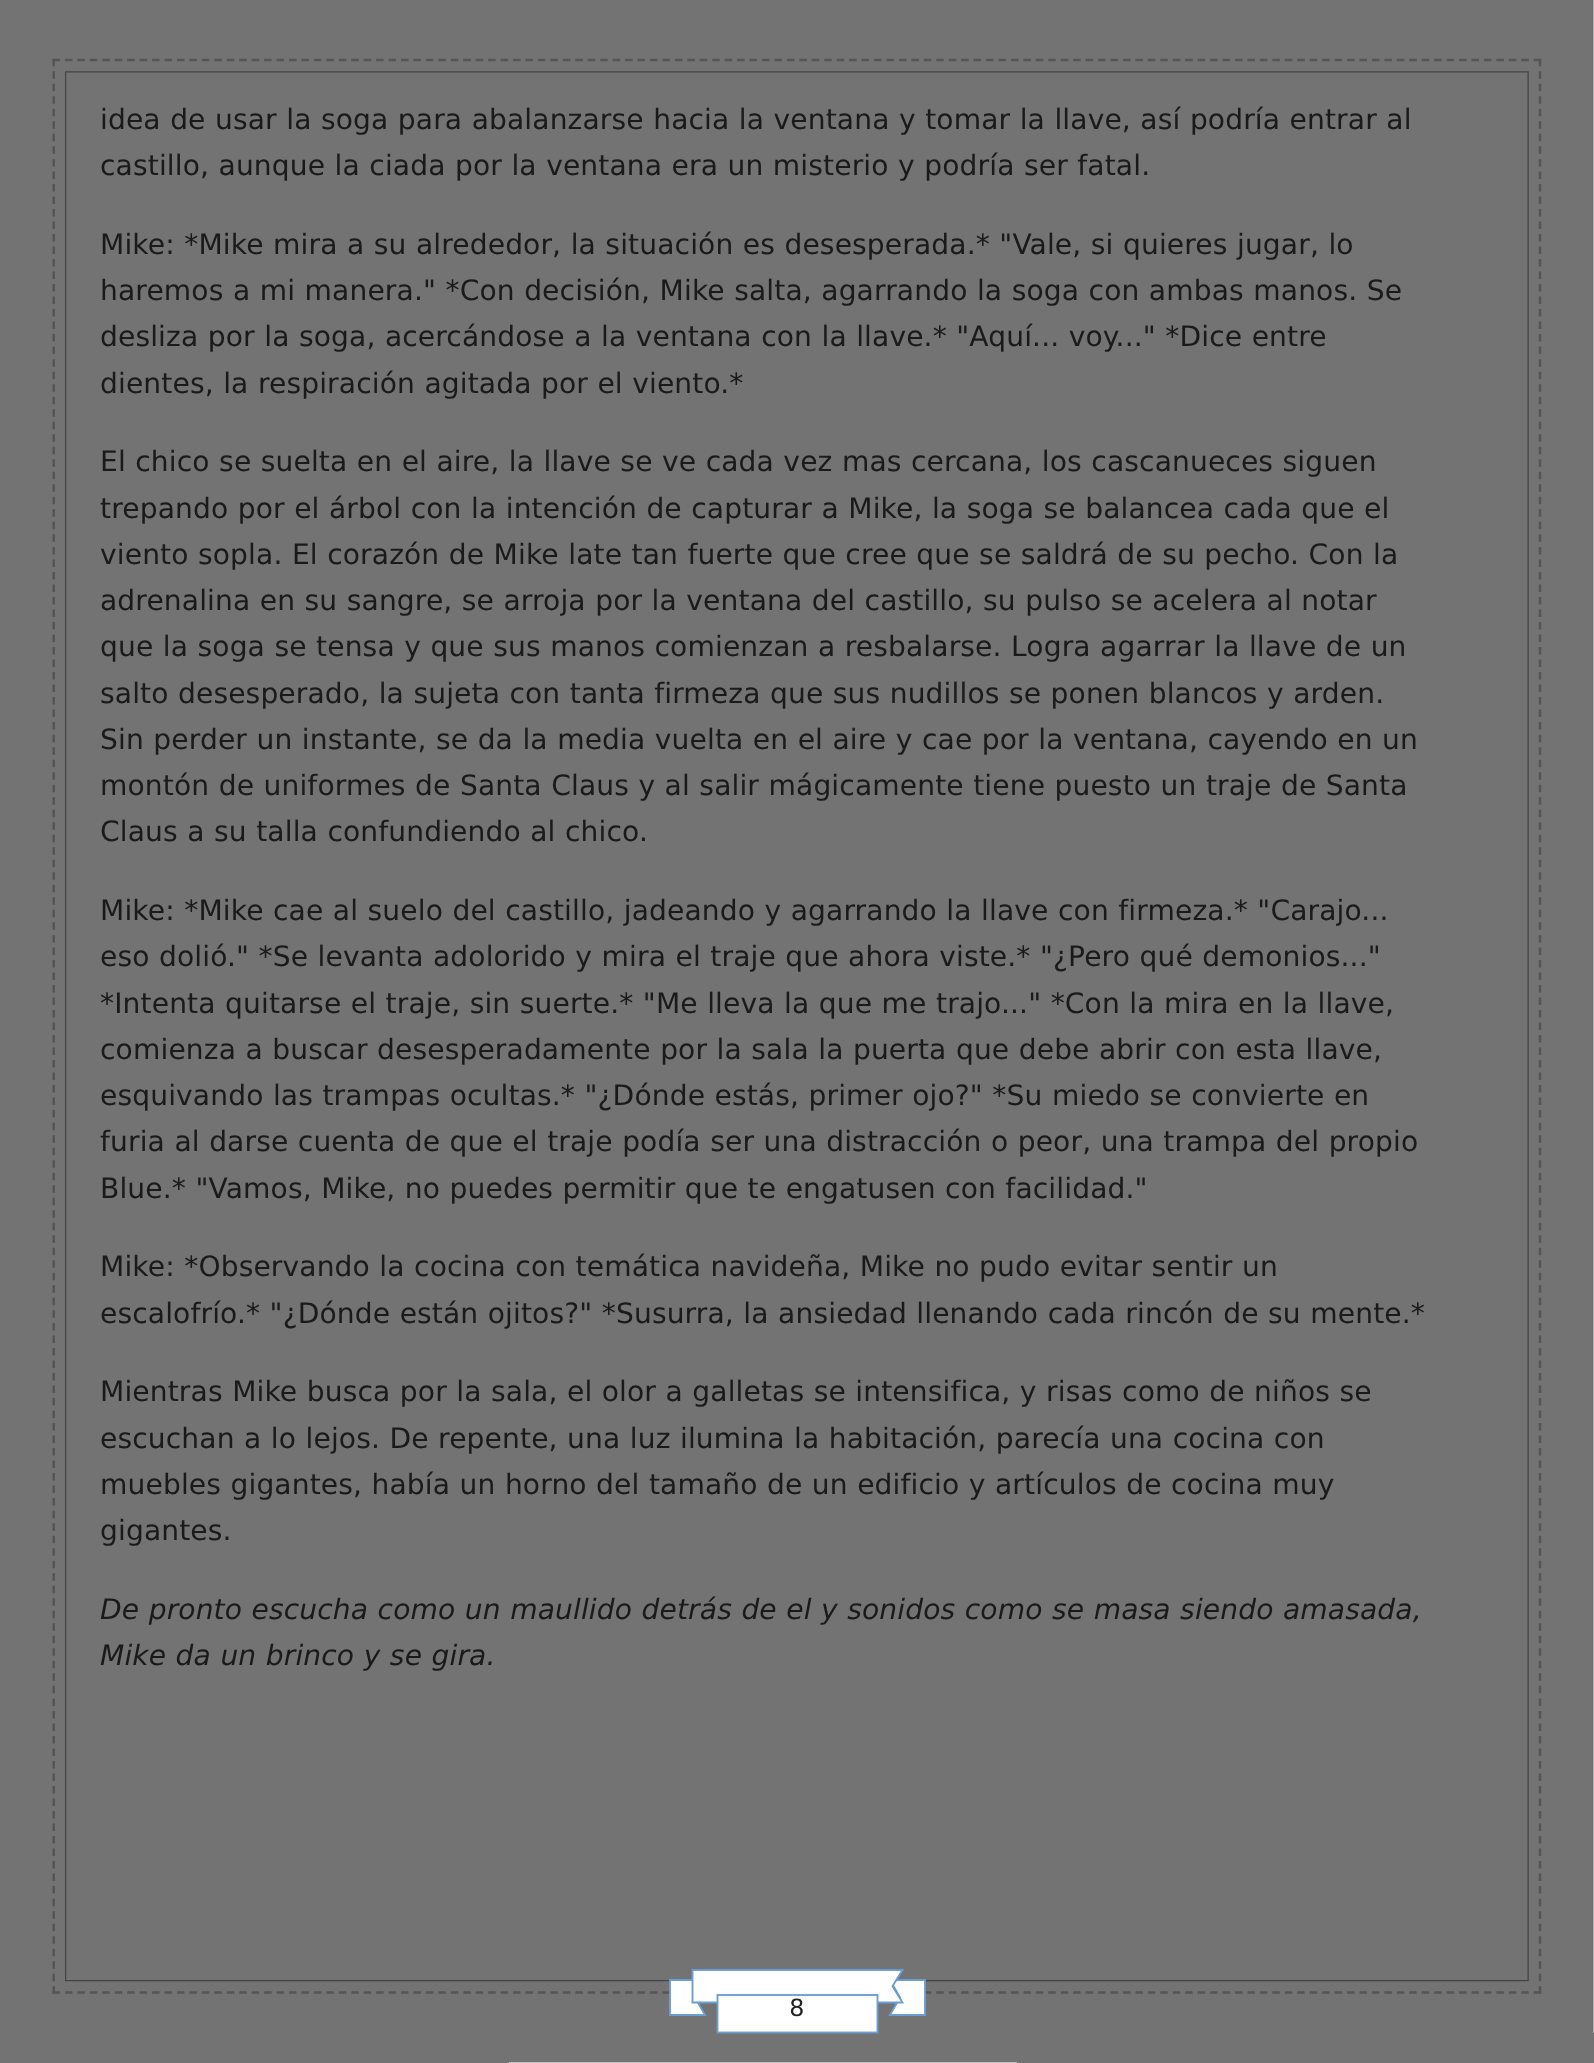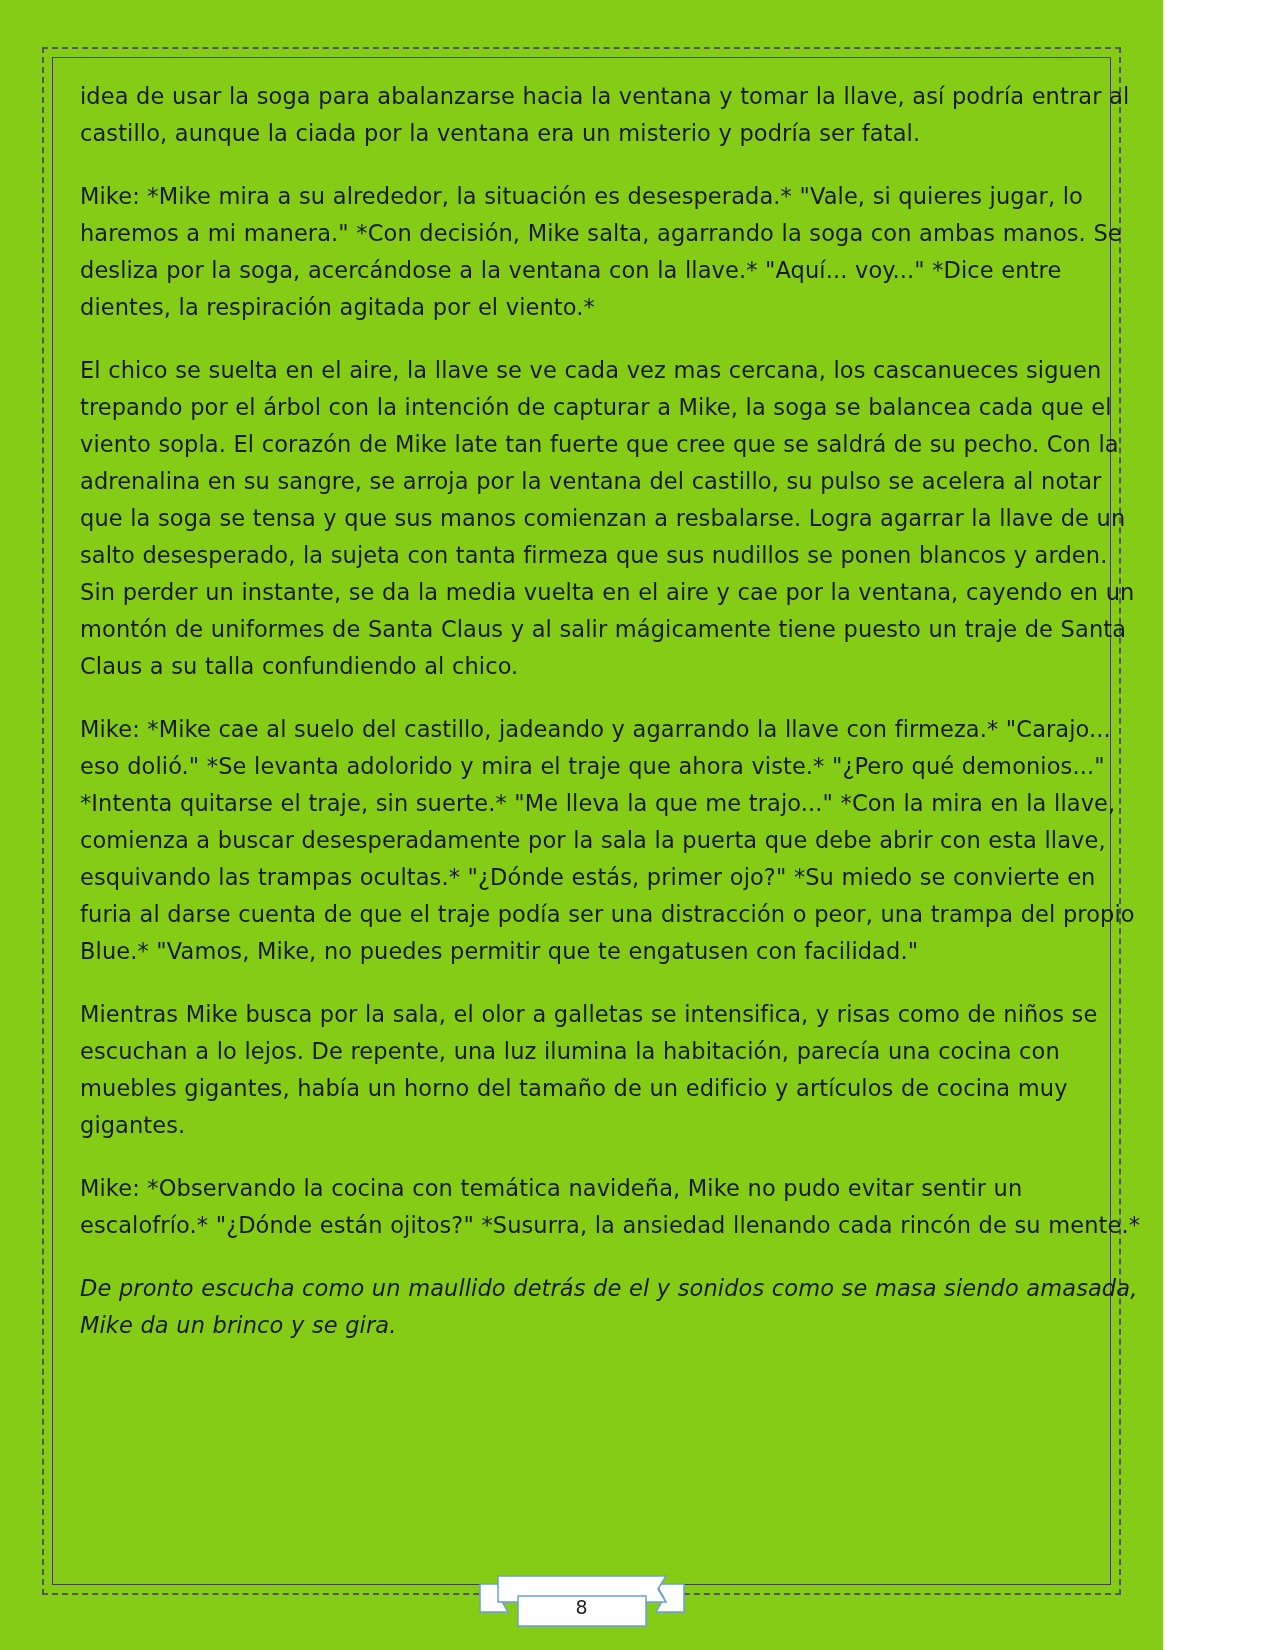--- a/index.html
+++ b/index.html
@@ -9,24 +9,24 @@
   }
   body {
     width: 1275px;
     height: 1650px;
     font-family: "DejaVu Sans", sans-serif;
     -webkit-font-smoothing: antialiased;
   }
 
   .page {
     position: relative;
-    width: 1163px;
+    width: 1275px;
     height: 1650px;
     box-sizing: border-box;
-    background: #84cc16;
+    background: #737373;
     overflow: hidden;
   }
 
   
   .frame-outer {
     position: absolute;
     left: 42px;
     top: 47px;
     right: 42px;
     bottom: 55px;
@@ -100,22 +100,22 @@
 <div class="page">
 
   <div class="frame-outer"></div>
   <div class="frame-inner"></div>
 
   <div class="content">
     <p class="para">idea de usar la soga para abalanzarse hacia la ventana y tomar la llave, así podría entrar al castillo, aunque la ciada por la ventana era un misterio y podría ser fatal.</p>
     <p class="para">Mike: *Mike mira a su alrededor, la situación es desesperada.* "Vale, si quieres jugar, lo haremos a mi manera." *Con decisión, Mike salta, agarrando la soga con ambas manos. Se desliza por la soga, acercándose a la ventana con la llave.* "Aquí... voy..." *Dice entre dientes, la respiración agitada por el viento.*</p>
     <p class="para">El chico se suelta en el aire, la llave se ve cada vez mas cercana, los cascanueces siguen trepando por el árbol con la intención de capturar a Mike, la soga se balancea cada que el viento sopla. El corazón de Mike late tan fuerte que cree que se saldrá de su pecho. Con la adrenalina en su sangre, se arroja por la ventana del castillo, su pulso se acelera al notar que la soga se tensa y que sus manos comienzan a resbalarse. Logra agarrar la llave de un salto desesperado, la sujeta con tanta firmeza que sus nudillos se ponen blancos y arden. Sin perder un instante, se da la media vuelta en el aire y cae por la ventana, cayendo en un montón de uniformes de Santa Claus y al salir mágicamente tiene puesto un traje de Santa Claus a su talla confundiendo al chico.</p>
     <p class="para">Mike: *Mike cae al suelo del castillo, jadeando y agarrando la llave con firmeza.* "Carajo... eso dolió." *Se levanta adolorido y mira el traje que ahora viste.* "¿Pero qué demonios..." *Intenta quitarse el traje, sin suerte.* "Me lleva la que me trajo..." *Con la mira en la llave, comienza a buscar desesperadamente por la sala la puerta que debe abrir con esta llave, esquivando las trampas ocultas.* "¿Dónde estás, primer ojo?" *Su miedo se convierte en furia al darse cuenta de que el traje podía ser una distracción o peor, una trampa del propio Blue.* "Vamos, Mike, no puedes permitir que te engatusen con facilidad."</p>
+    <p class="para">Mike: *Observando la cocina con temática navideña, Mike no pudo evitar sentir un escalofrío.* "¿Dónde están ojitos?" *Susurra, la ansiedad llenando cada rincón de su mente.*</p>
     <p class="para">Mientras Mike busca por la sala, el olor a galletas se intensifica, y risas como de niños se escuchan a lo lejos. De repente, una luz ilumina la habitación, parecía una cocina con muebles gigantes, había un horno del tamaño de un edificio y artículos de cocina muy gigantes.</p>
-    <p class="para">Mike: *Observando la cocina con temática navideña, Mike no pudo evitar sentir un escalofrío.* "¿Dónde están ojitos?" *Susurra, la ansiedad llenando cada rincón de su mente.*</p>
     <p class="para">De pronto escucha como un maullido detrás de el y sonidos como se masa siendo amasada, Mike da un brinco y se gira.</p>
   </div>
 
   <div class="page-ribbon">
     <div class="ribbon-wrap">
       <svg class="ribbon-svg" width="220" height="76" viewBox="0 0 220 76">
         <polygon points="8,28 36,28 28,42 36,56 8,56" fill="#ffffff" stroke="#6b9ed6" stroke-width="1.5"></polygon>
         <polygon points="212,28 184,28 192,42 184,56 212,56" fill="#ffffff" stroke="#6b9ed6" stroke-width="1.5"></polygon>
         <polygon points="26,20 194,20 186,33 194,46 26,46" fill="#ffffff" stroke="#6b9ed6" stroke-width="1.5"></polygon>
         <rect x="46" y="40" width="128" height="30" fill="#ffffff" stroke="#6b9ed6" stroke-width="1.5"></rect>

